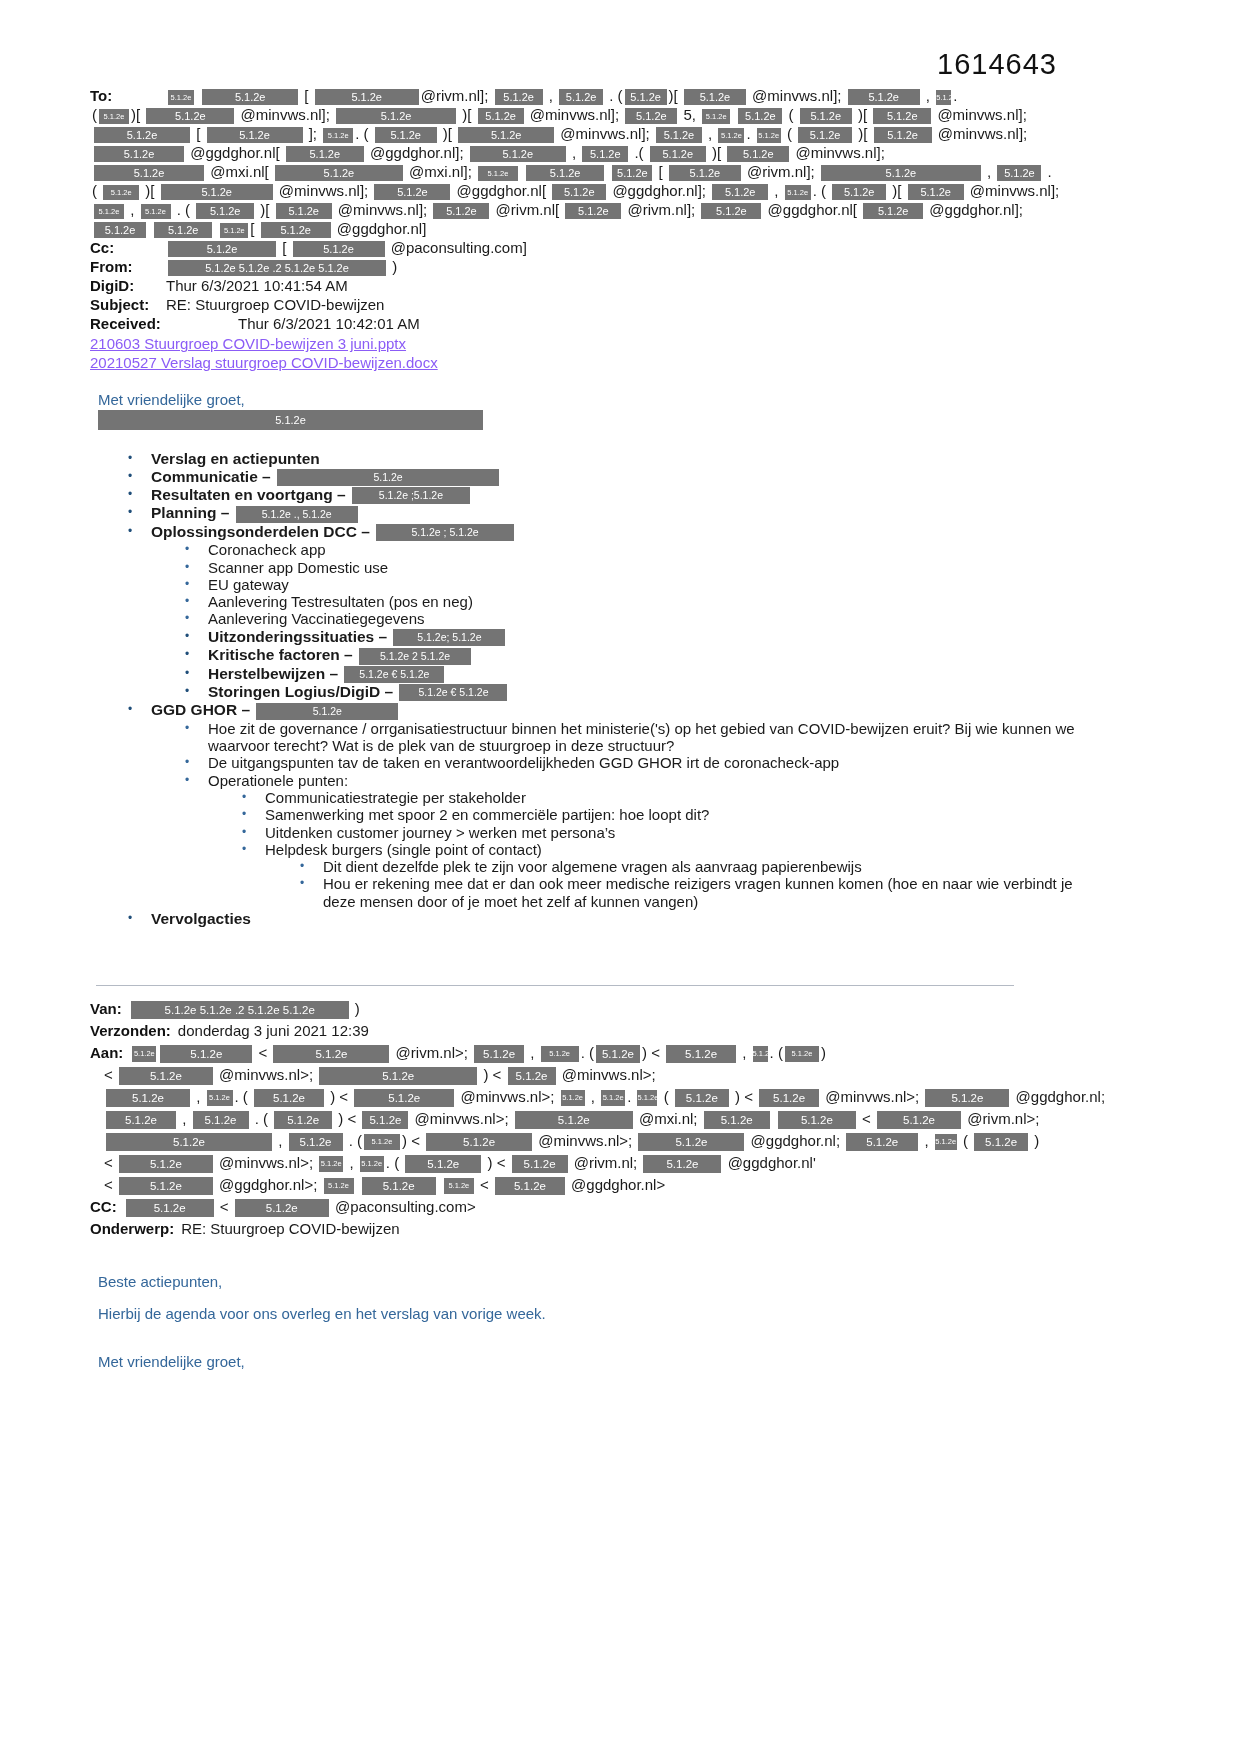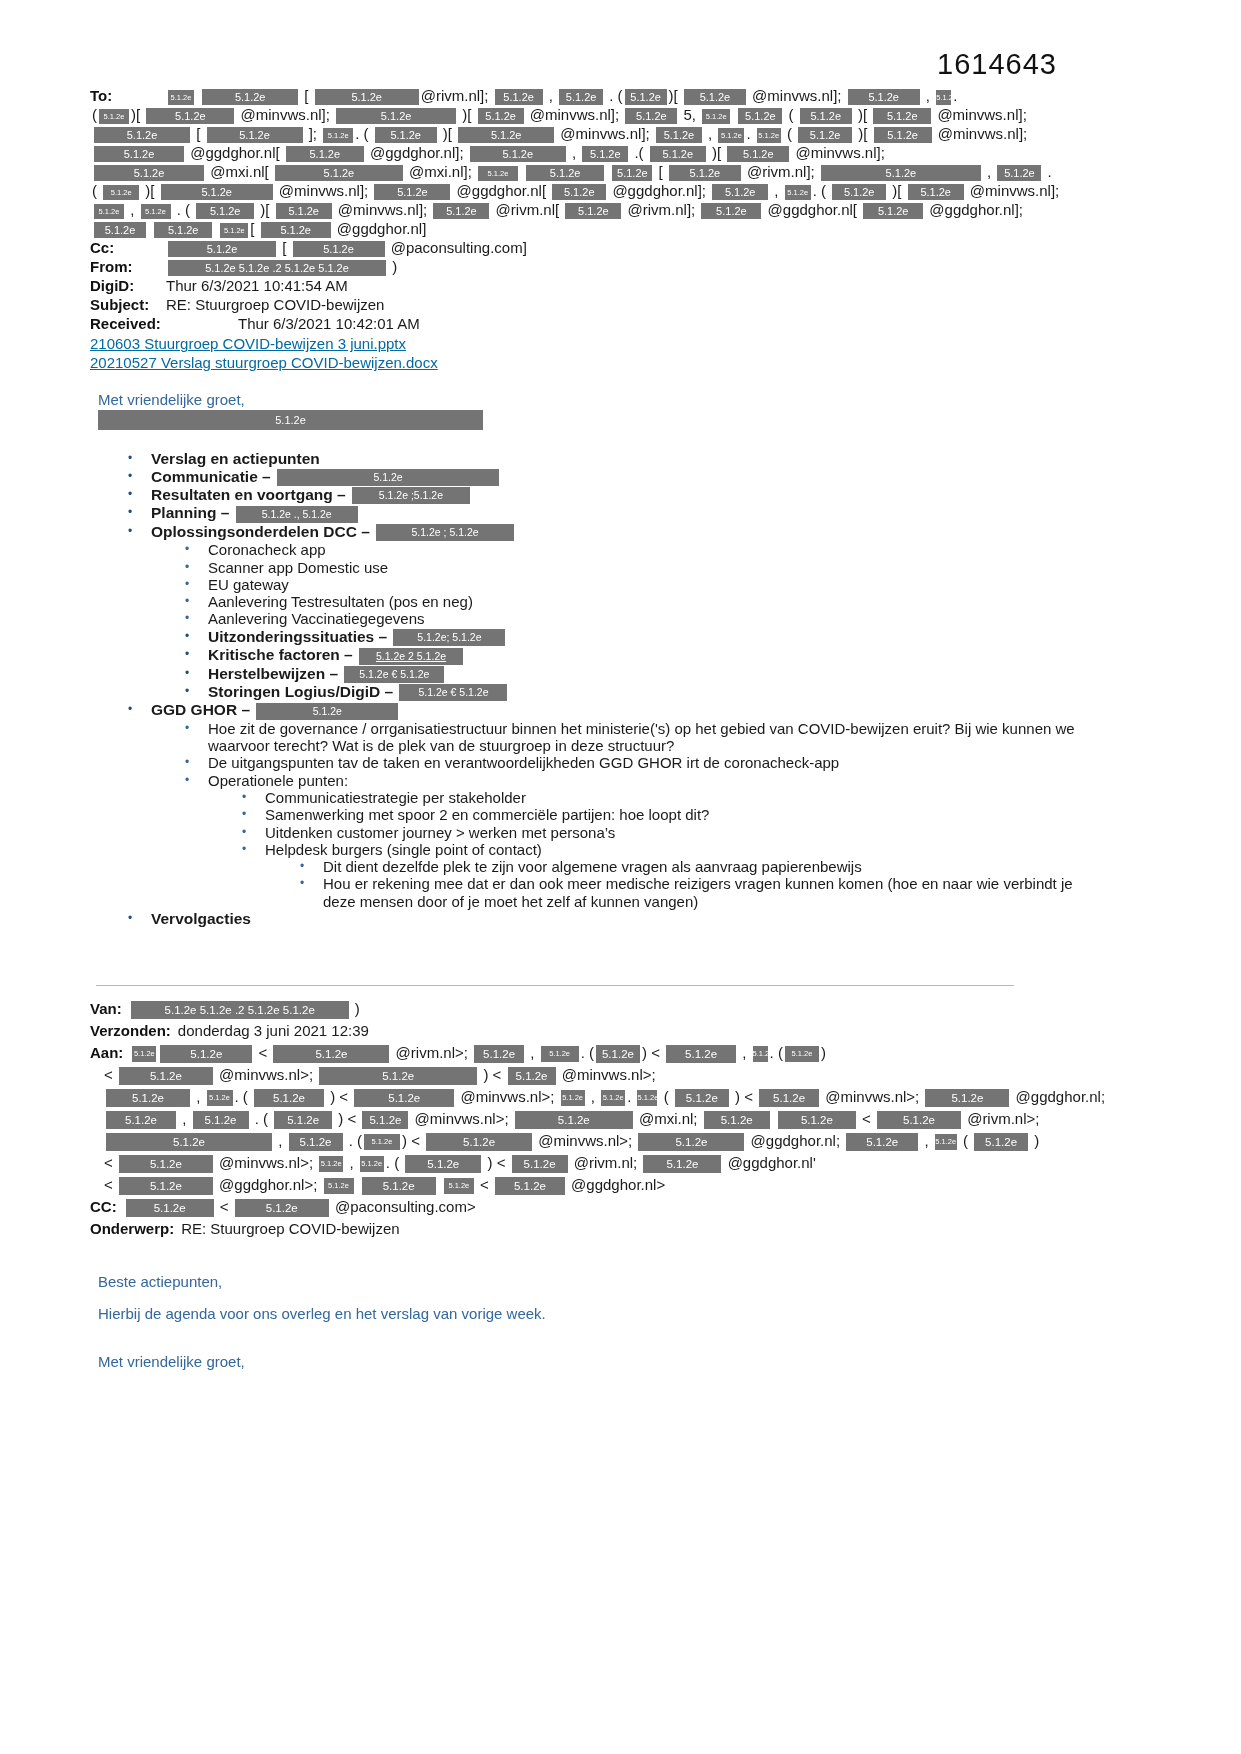--- a/index.html
+++ b/index.html
@@ -14,21 +14,21 @@
   #header1 .flabel{display:inline-block;width:76px;}
   #header1 .cont{padding-left:2px;}
   .gap{display:inline-block;}
   .red{display:inline-block;background:#747474;color:#fff;font-size:11px;height:16px;
        line-height:16px;text-align:center;vertical-align:middle;margin:0 2px;
        overflow:hidden;white-space:nowrap;}
   .red.rs{font-size:7.5px;height:15px;line-height:15px;}
   .tk{color:#1a1a1a;}
   
   .attachments{margin-top:1px;}
-  .attachments a{display:block;color:#0369a1;text-decoration:underline;font-size:15px;line-height:19px;}
+  .attachments a{display:block;color:#8b5cf6;text-decoration:underline;font-size:15px;line-height:19px;}
   
   .body1{padding-left:8px;color:#34679a;font-size:15px;}
   .body1 p{margin:0;}
   .p-intro{margin-top:26px !important;}
   .p-greet{margin-top:19px !important;}
   .sigred{display:block;width:385px;height:20px;line-height:20px;background:#747474;color:#fff;
           font-size:11px;text-align:center;margin-top:2px;}
   
   .agenda{margin-top:20px;max-width:1015px;font-size:15px;color:#34679a;}
   .aitem{display:flex;line-height:17.3px;}
@@ -128,21 +128,21 @@
       <div class="aitem l2">
         <span class="abullet">•</span>
         <span class="atext"><span class="tk">Aanlevering Vaccinatiegegevens</span></span>
       </div>
       <div class="aitem l2 b">
         <span class="abullet">•</span>
         <span class="atext"><span class="tk">Uitzonderingssituaties – </span><span class="red" style="width: 112px;">5.1.2e;  5.1.2e</span></span>
       </div>
       <div class="aitem l2 b">
         <span class="abullet">•</span>
-        <span class="atext"><span class="tk">Kritische factoren – </span><span class="red" style="width: 104px; text-decoration: underline;">5.1.2e  2 5.1.2e</span></span>
+        <span class="atext"><span class="tk">Kritische factoren – </span><span class="red" style="width: 112px;">5.1.2e  2 5.1.2e</span></span>
       </div>
       <div class="aitem l2 b">
         <span class="abullet">•</span>
         <span class="atext"><span class="tk">Herstelbewijzen – </span><span class="red" style="width: 100px;">5.1.2e  € 5.1.2e</span></span>
       </div>
       <div class="aitem l2 b">
         <span class="abullet">•</span>
         <span class="atext"><span class="tk">Storingen Logius/DigiD – </span><span class="red" style="width: 108px;">5.1.2e  € 5.1.2e</span></span>
       </div>
       <div class="aitem l1 b">

